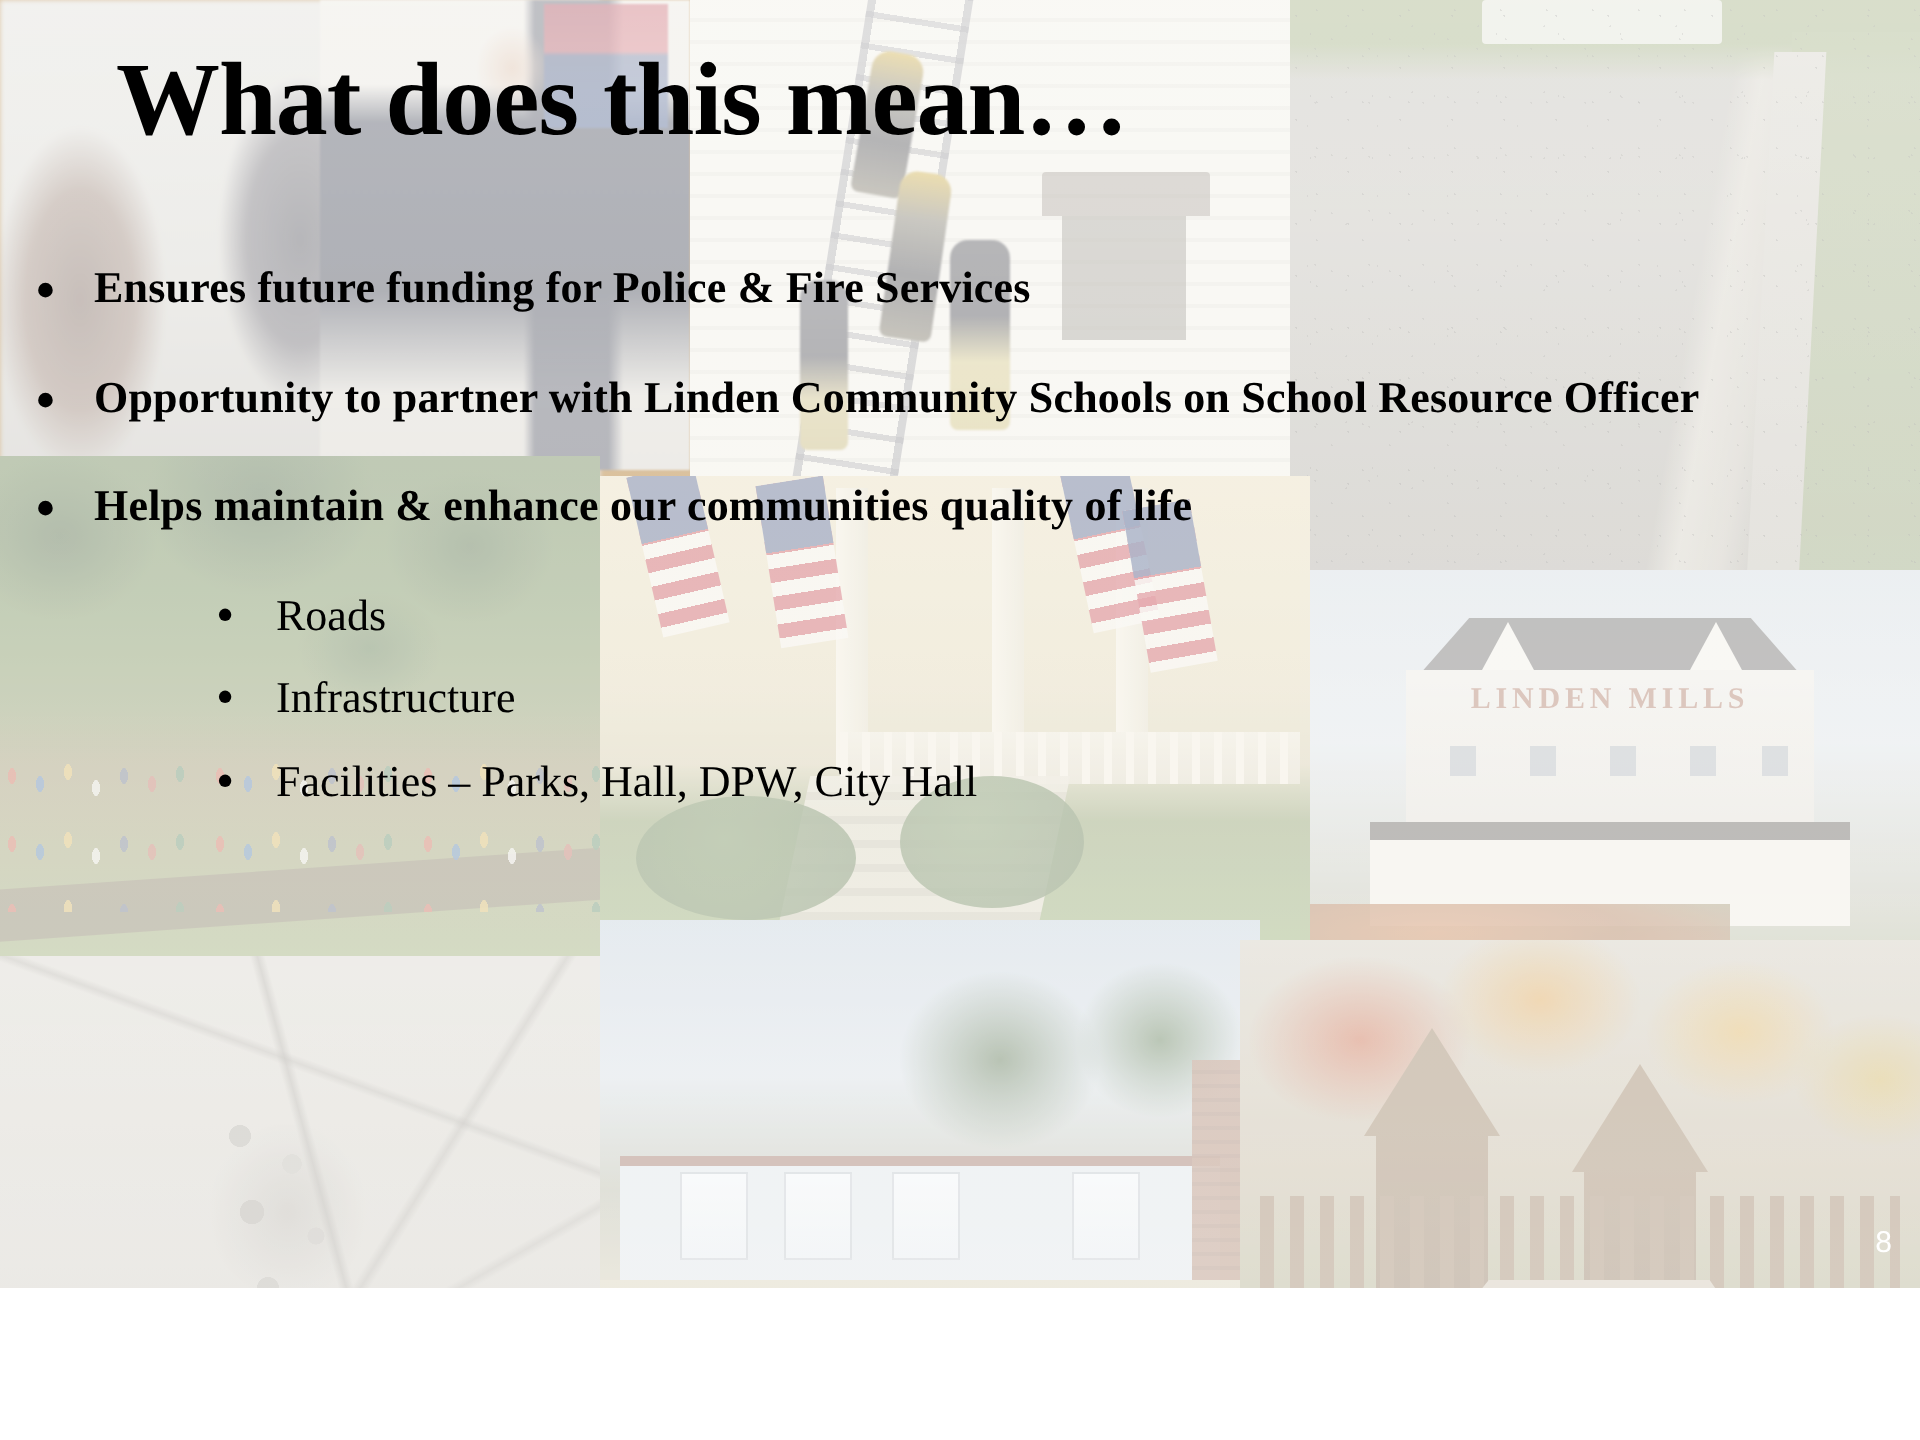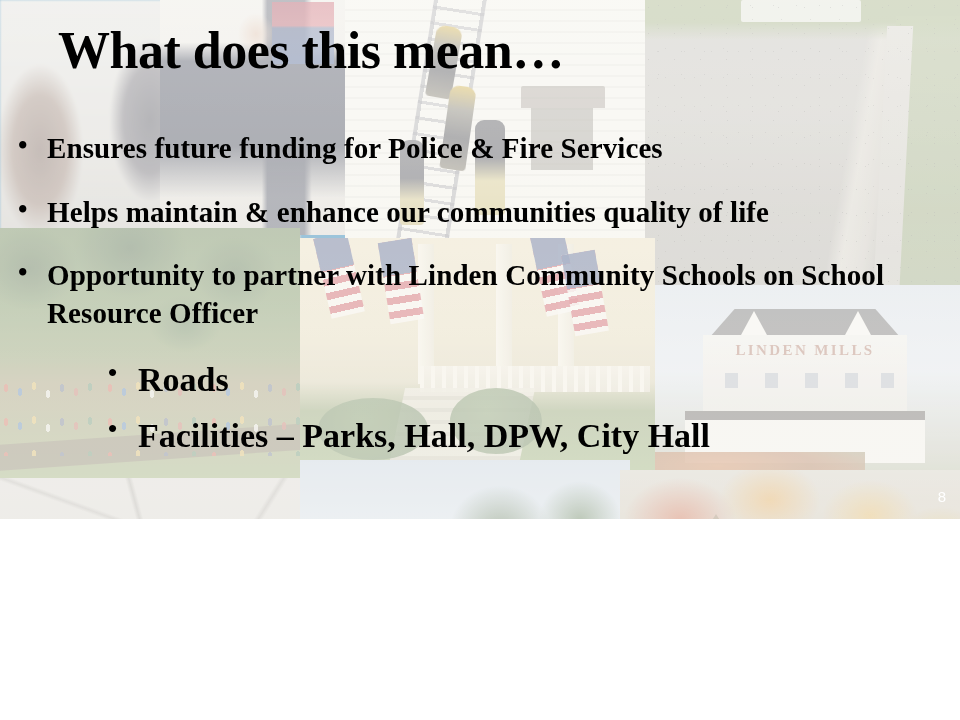--- a/index.html
+++ b/index.html
@@ -7,23 +7,23 @@
     padding: 0;
     background: #ffffff;
   }
   body {
     font-family: "Liberation Serif", "DejaVu Serif", serif;
   }
 
   #slide {
     position: relative;
     width: 960px;
-    height: 519px;
+    height: 644px;
     overflow: hidden;
-    background: #0369a1;
+    background: #a16207;
   }
 
   
   .collage {
     position: absolute;
     inset: 0;
     overflow: hidden;
   }
   .photo {
     position: absolute;
@@ -368,21 +368,21 @@
     left: 16px;
     top: 130px;
     width: 944px;
   }
 
   .bullet {
     position: relative;
     display: block;
     padding-left: 31px;
     margin: 0 0 26px 0;
-    font-size: 29px;
+    font-size: 22px;
     font-weight: bold;
     color: #000000;
     line-height: 1.30;
     letter-spacing: 0.1px;
   }
   .bullet::before {
     content: "\2022";
     position: absolute;
     left: 2px;
     top: -2px;
@@ -396,22 +396,22 @@
 
   .sub-list {
     margin: 0;
     padding: 0;
   }
   .sub-bullet {
     position: relative;
     display: block;
     margin: 0 0 14px 0;
     padding-left: 122px;
-    font-size: 34px;
-    font-weight: bold;
+    font-size: 22px;
+    font-weight: normal;
     color: #000000;
     line-height: 1.25;
   }
   .sub-bullet::before {
     content: "\2022";
     position: absolute;
     left: 92px;
     top: -2px;
     font-size: 26px;
   }
@@ -522,27 +522,28 @@
   </div>
 
   <div class="text-layer">
 
     <div class="slide-title">What does this mean…</div>
 
     <div class="bullets">
 
       <div class="bullet">Ensures future funding for Police &amp; Fire Services</div>
 
+      <div class="bullet">Opportunity to partner with Linden Community Schools on School Resource Officer</div>
+
       <div class="bullet">Helps maintain  &amp; enhance our communities  quality of life</div>
-
-      <div class="bullet">Opportunity to partner with Linden Community Schools on School Resource Officer</div>
 
 
       <div class="sub-list">
         <div class="sub-bullet">Roads</div>
+        <div class="sub-bullet">Infrastructure</div>
         <div class="sub-bullet">Facilities – Parks, Hall, DPW, City Hall</div>
       </div>
     </div>
 
     <div class="page-number">8</div>
   </div>
 
 </div>
 
 </body></html>

